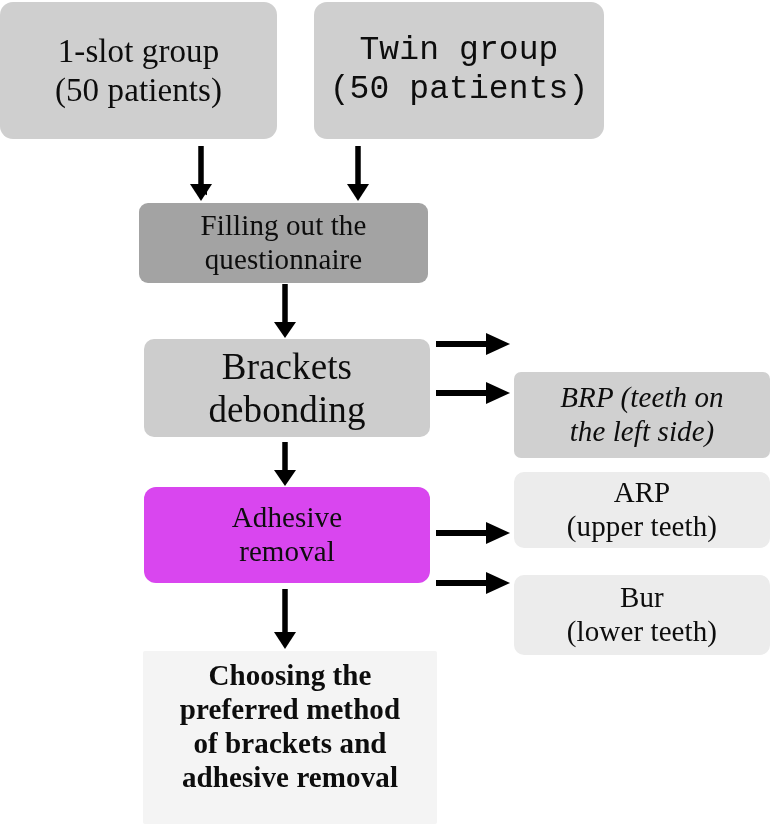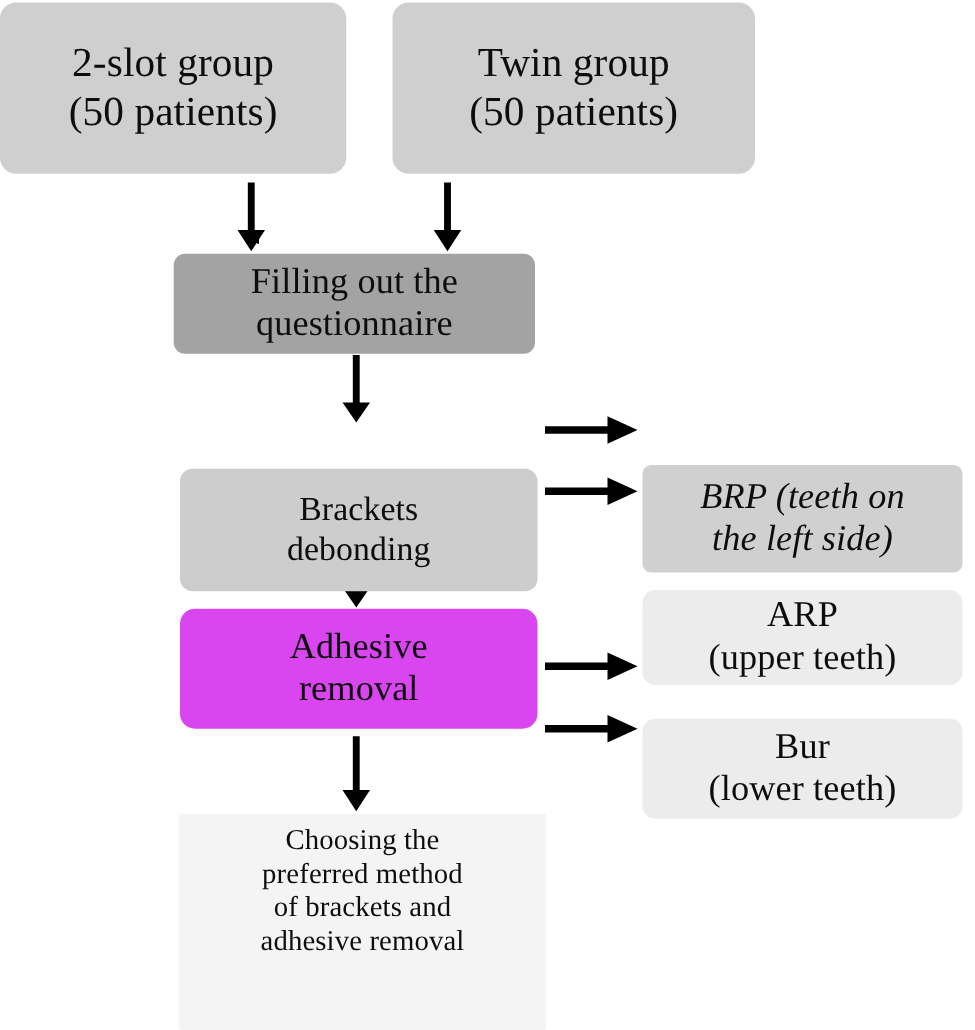--- a/index.html
+++ b/index.html
@@ -42,49 +42,50 @@
     left: 0px;  top: 2px;  width: 277px; height: 137px;
     background: #cfcfcf;
     font-size: 33px;
     border-radius: 13px;
   }
   #node-twin-group {
     left: 314px; top: 2px;  width: 290px; height: 137px;
     background: #cfcfcf;
     font-size: 33px;
     border-radius: 13px;
+    font-family: Liberation Mono, monospace;
   }
 
   
   #node-questionnaire {
     left: 139px; top: 203px; width: 289px; height: 80px;
     background: #a3a3a3;
     font-size: 29px;
     border-radius: 9px;
   }
   #node-brackets-debonding {
     left: 144px; top: 339px; width: 286px; height: 98px;
     background: #cdcdcd;
-    font-size: 27px;
+    font-size: 37px;
     border-radius: 10px;
-    margin-top: 36px;
   }
   #node-adhesive-removal {
     left: 144px; top: 487px; width: 286px; height: 96px;
     background: #d946ef;
     font-size: 29px;
     border-radius: 12px;
   }
   #node-choosing-method {
     left: 143px; top: 651px; width: 294px; height: 173px;
     background: #f4f4f4;
-    font-size: 23px;
+    font-size: 29px;
     border-radius: 2px;
     align-items: flex-start;
     padding-top: 8px;
+    font-weight: bold;
   }
 
   
   #node-lodi {
     left: 514px; top: 277px; width: 256px; height: 83px;
     background: #d3d3d3;
     font-size: 29px;
     border-radius: 7px;
   }
   #node-brp {
@@ -168,21 +169,21 @@
       <line x1="436" y1="583" x2="492" y2="583" stroke="#000000" stroke-width="6"></line>
       <path d="M486,572 L486,594 L510,583 Z" fill="#000000"></path>
     </g>
 
     <g>
       <line x1="285" y1="589" x2="285" y2="638" stroke="#000000" stroke-width="5.5"></line>
       <path d="M274,632 L296,632 L285,649 Z" fill="#000000"></path>
     </g>
   </svg>
 
-  <div class="node" id="node-2slot-group">2-slot group
+  <div class="node" id="node-2slot-group">1-slot group
 (50 patients)</div>
 
   <div class="node" id="node-twin-group">Twin group
 (50 patients)</div>
 
   <div class="node" id="node-questionnaire">Filling out the
 questionnaire</div>
 
   <div class="node" id="node-brackets-debonding">Brackets
 debonding</div>

